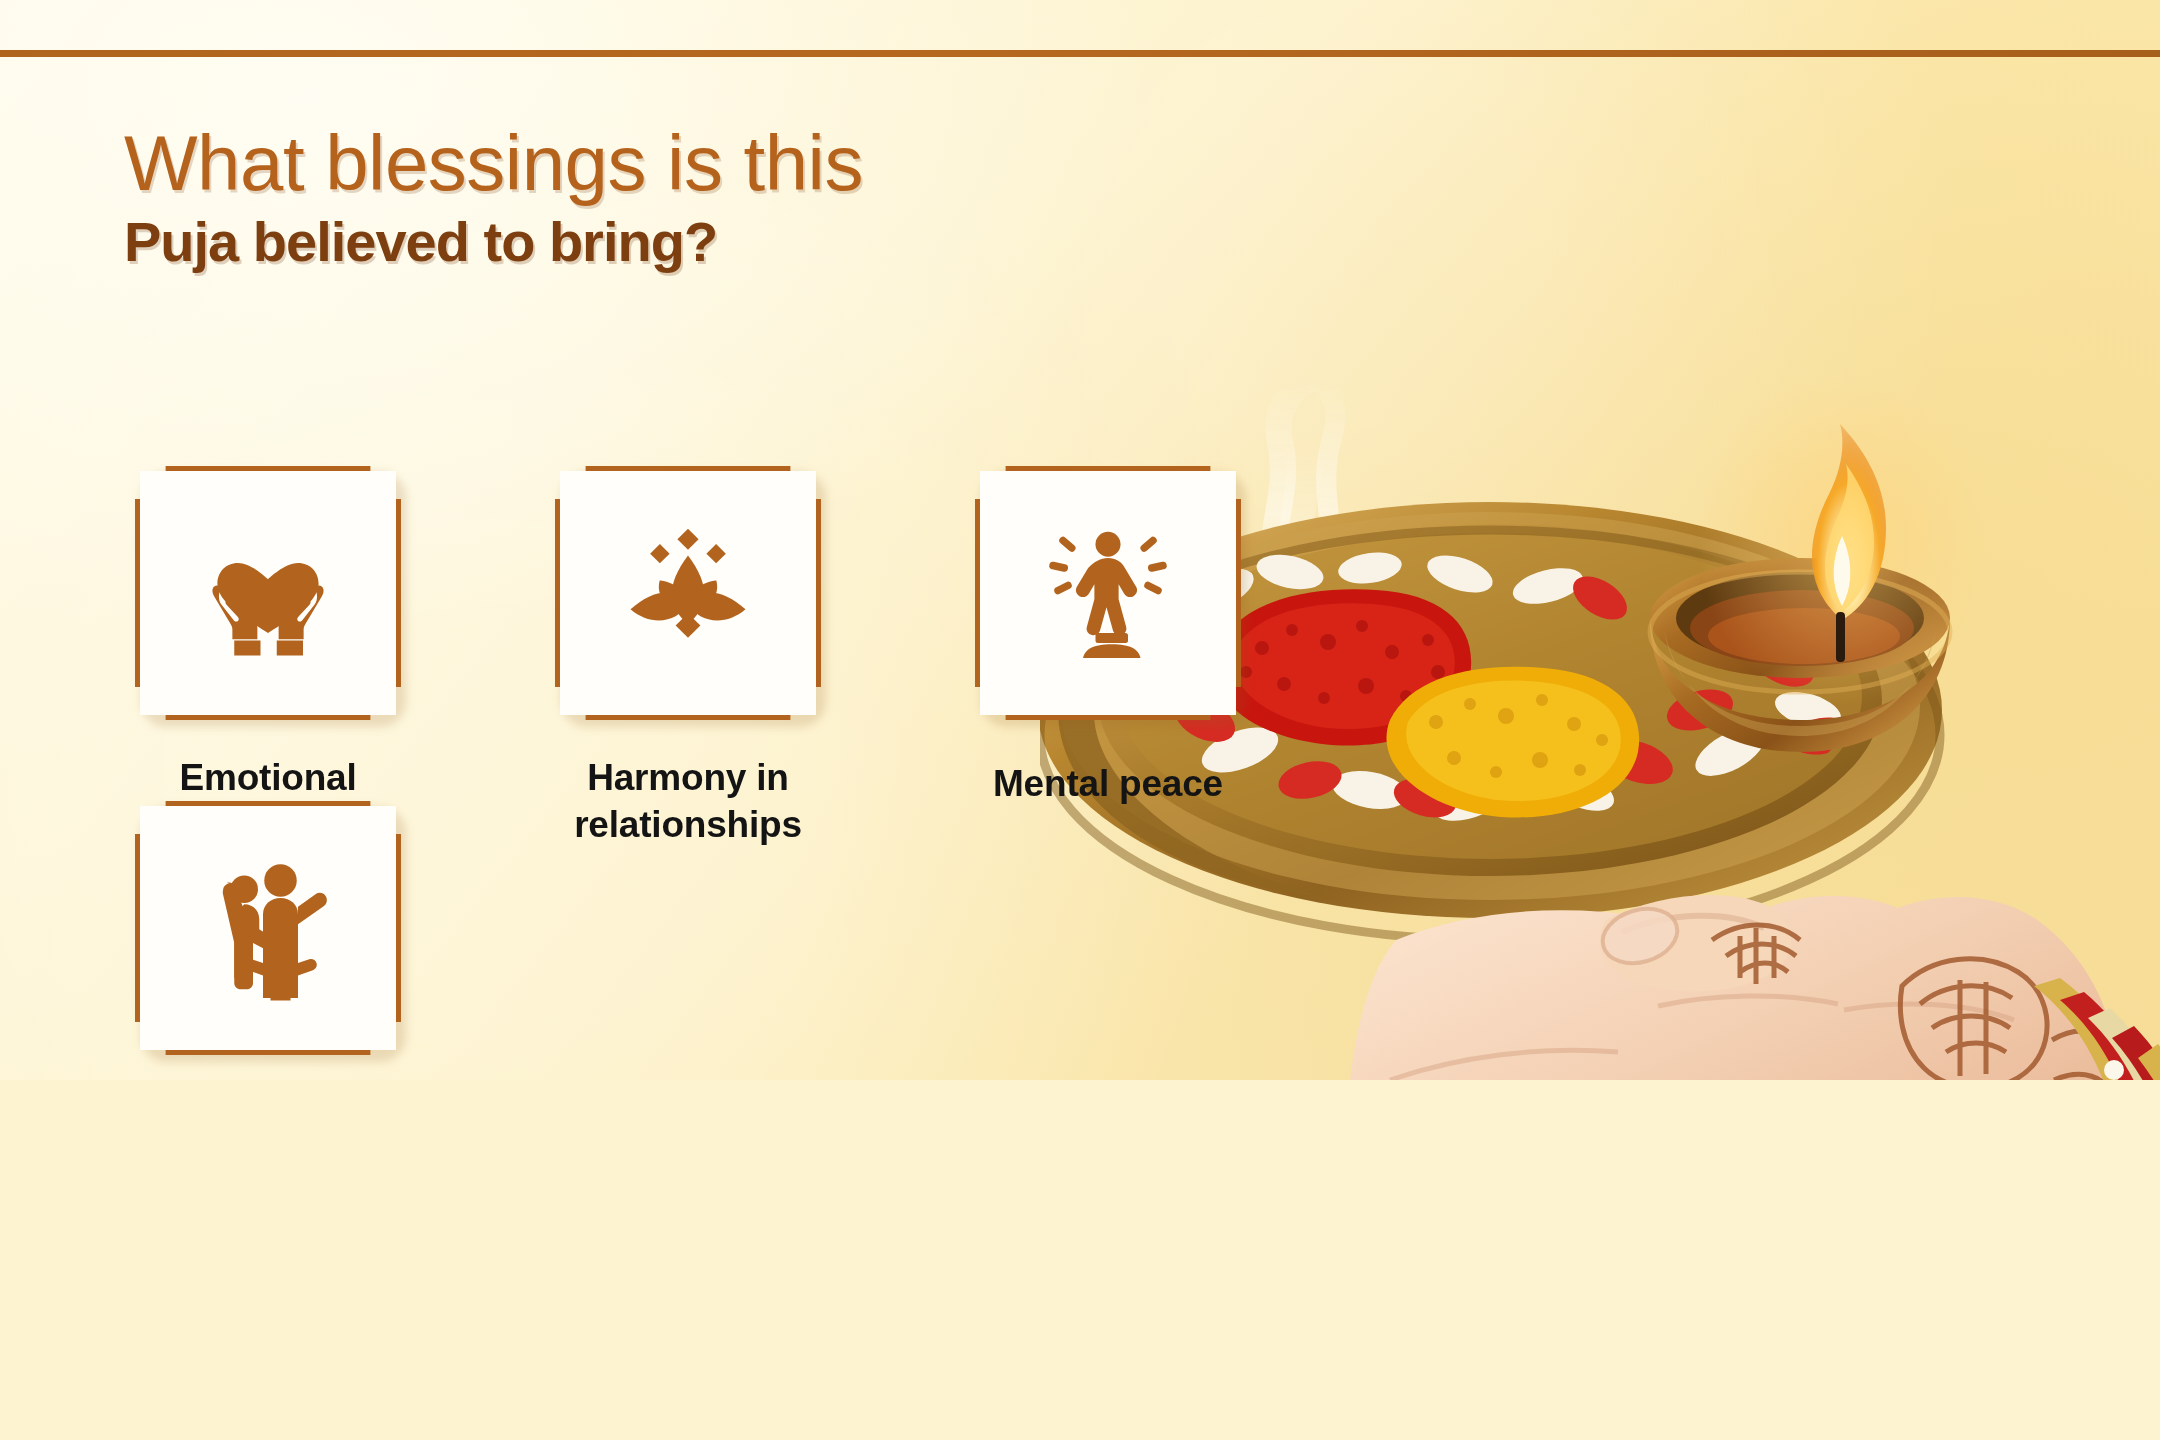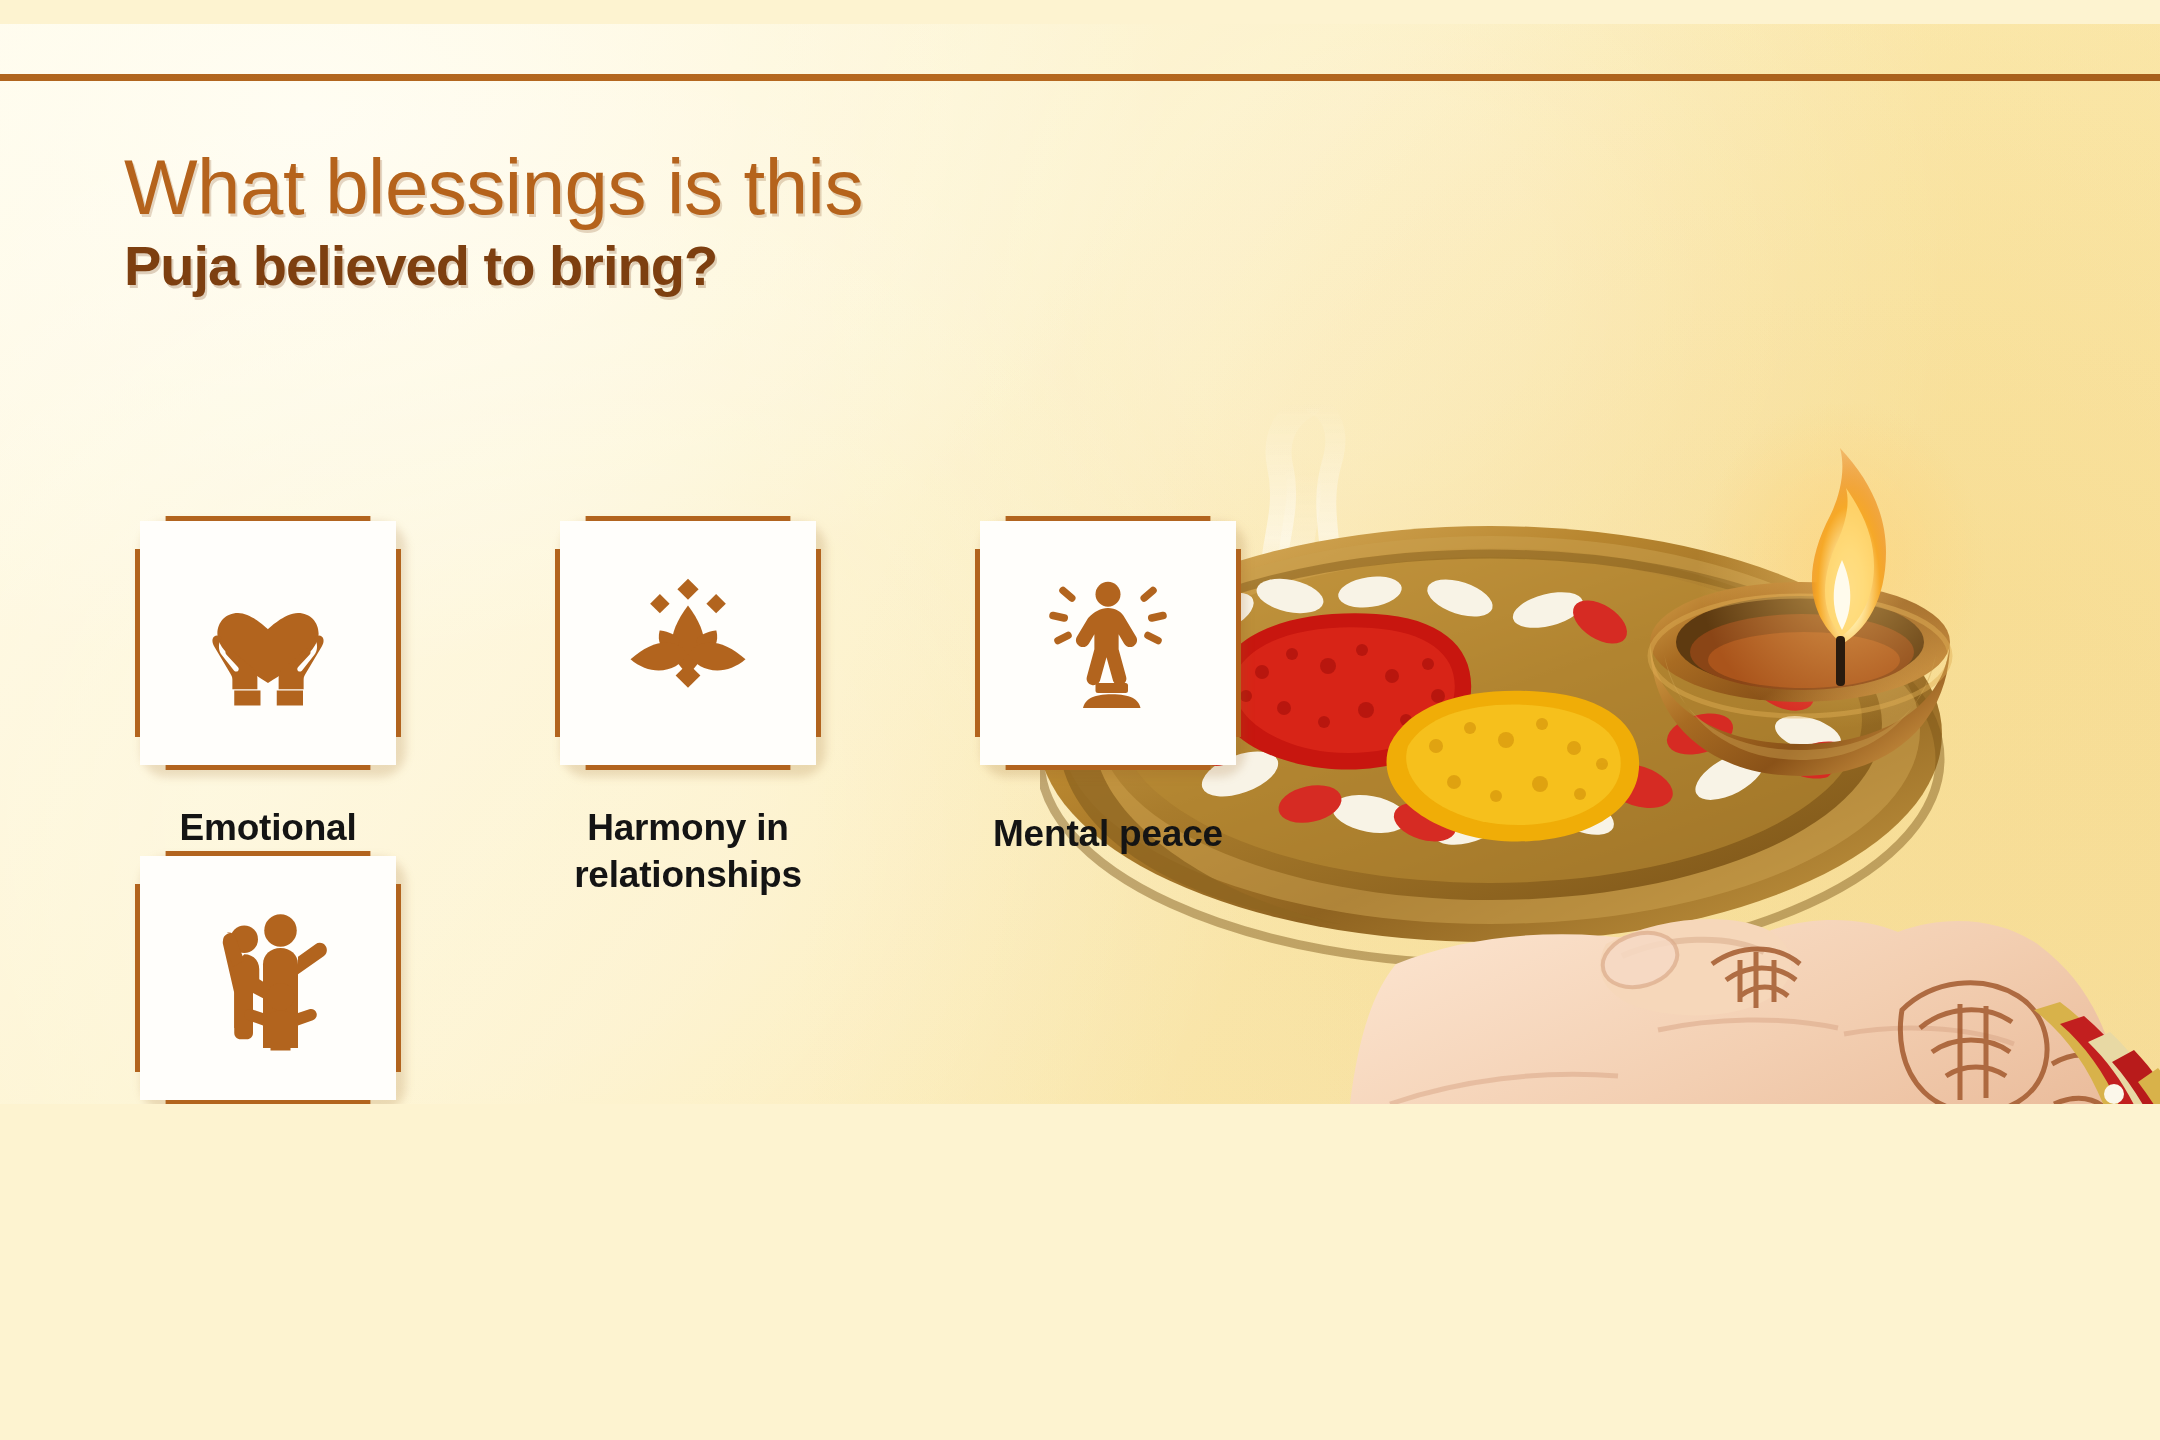--- a/index.html
+++ b/index.html
@@ -12,21 +12,20 @@
 
   
   #poster{
     position:relative;
     width:2160px; height:1080px;
     overflow:hidden;
     background:
       radial-gradient(ellipse 1400px 900px at 14% 8%,  #fffdf2 0%, rgba(255,253,242,0) 62%),
       radial-gradient(ellipse 1200px 1100px at 92% 55%, #fbe49c 0%, rgba(251,228,156,0) 70%),
       linear-gradient(128deg,#fffbe9 0%, #fdf3cd 34%, #fbe9ae 66%, #f9e3a2 100%);
-    margin-top: 24px;
   }
 
   
   #poster::after{
     content:"";
     position:absolute; inset:0;
     background:
       radial-gradient(circle at 22% 72%, rgba(255,255,255,.28) 0 14%, transparent 42%),
       radial-gradient(circle at 62% 22%, rgba(255,255,255,.20) 0 12%, transparent 40%),
       radial-gradient(circle at 88% 88%, rgba(228,186,110,.16) 0 18%, transparent 52%);
@@ -46,21 +45,21 @@
     text-shadow:2px 3px 0 rgba(120,60,10,.20);
   }
   .h-line2{
     font-size:56px; font-weight:700; letter-spacing:-1px;
     color:#7d3f10; line-height:1.12; white-space:nowrap; margin-top:6px;
     text-shadow:2px 3px 0 rgba(110,50,8,.22);
   }
 
   
   .grid{
-    position:absolute; left:118px; top:492px; z-index:5;
+    position:absolute; left:118px; top:466px; z-index:5;
     display:grid;
     grid-template-columns:repeat(3, 300px);
     grid-template-rows:repeat(2, 335px);
     column-gap:120px; row-gap:0px;
   }
   .cell{ display:flex; flex-direction:column; align-items:center; }
 
   
   .badge{
     position:relative;

